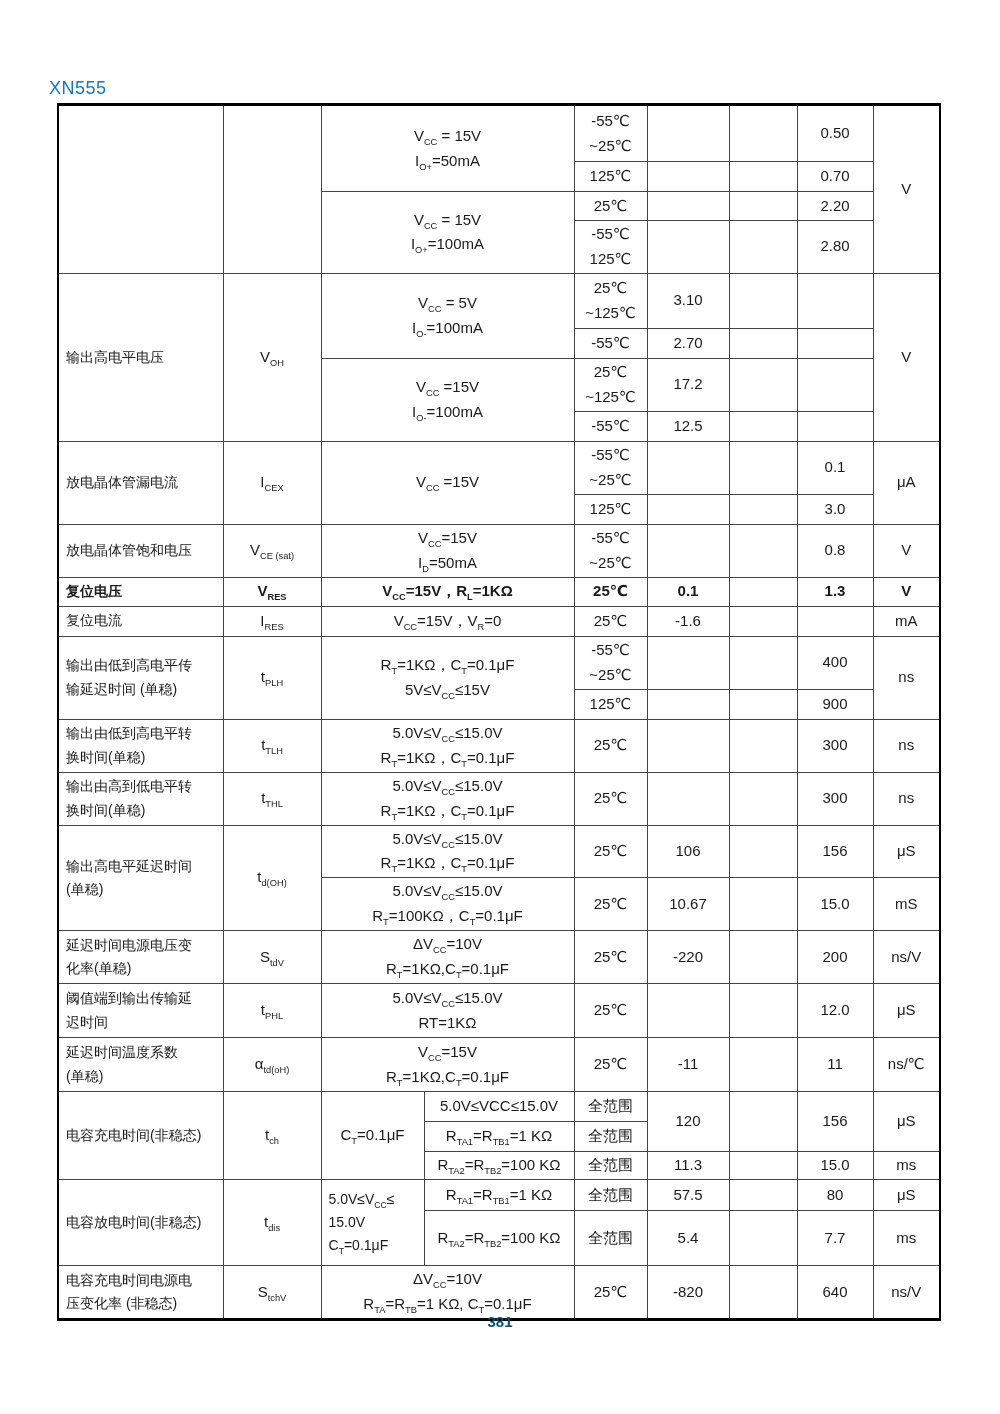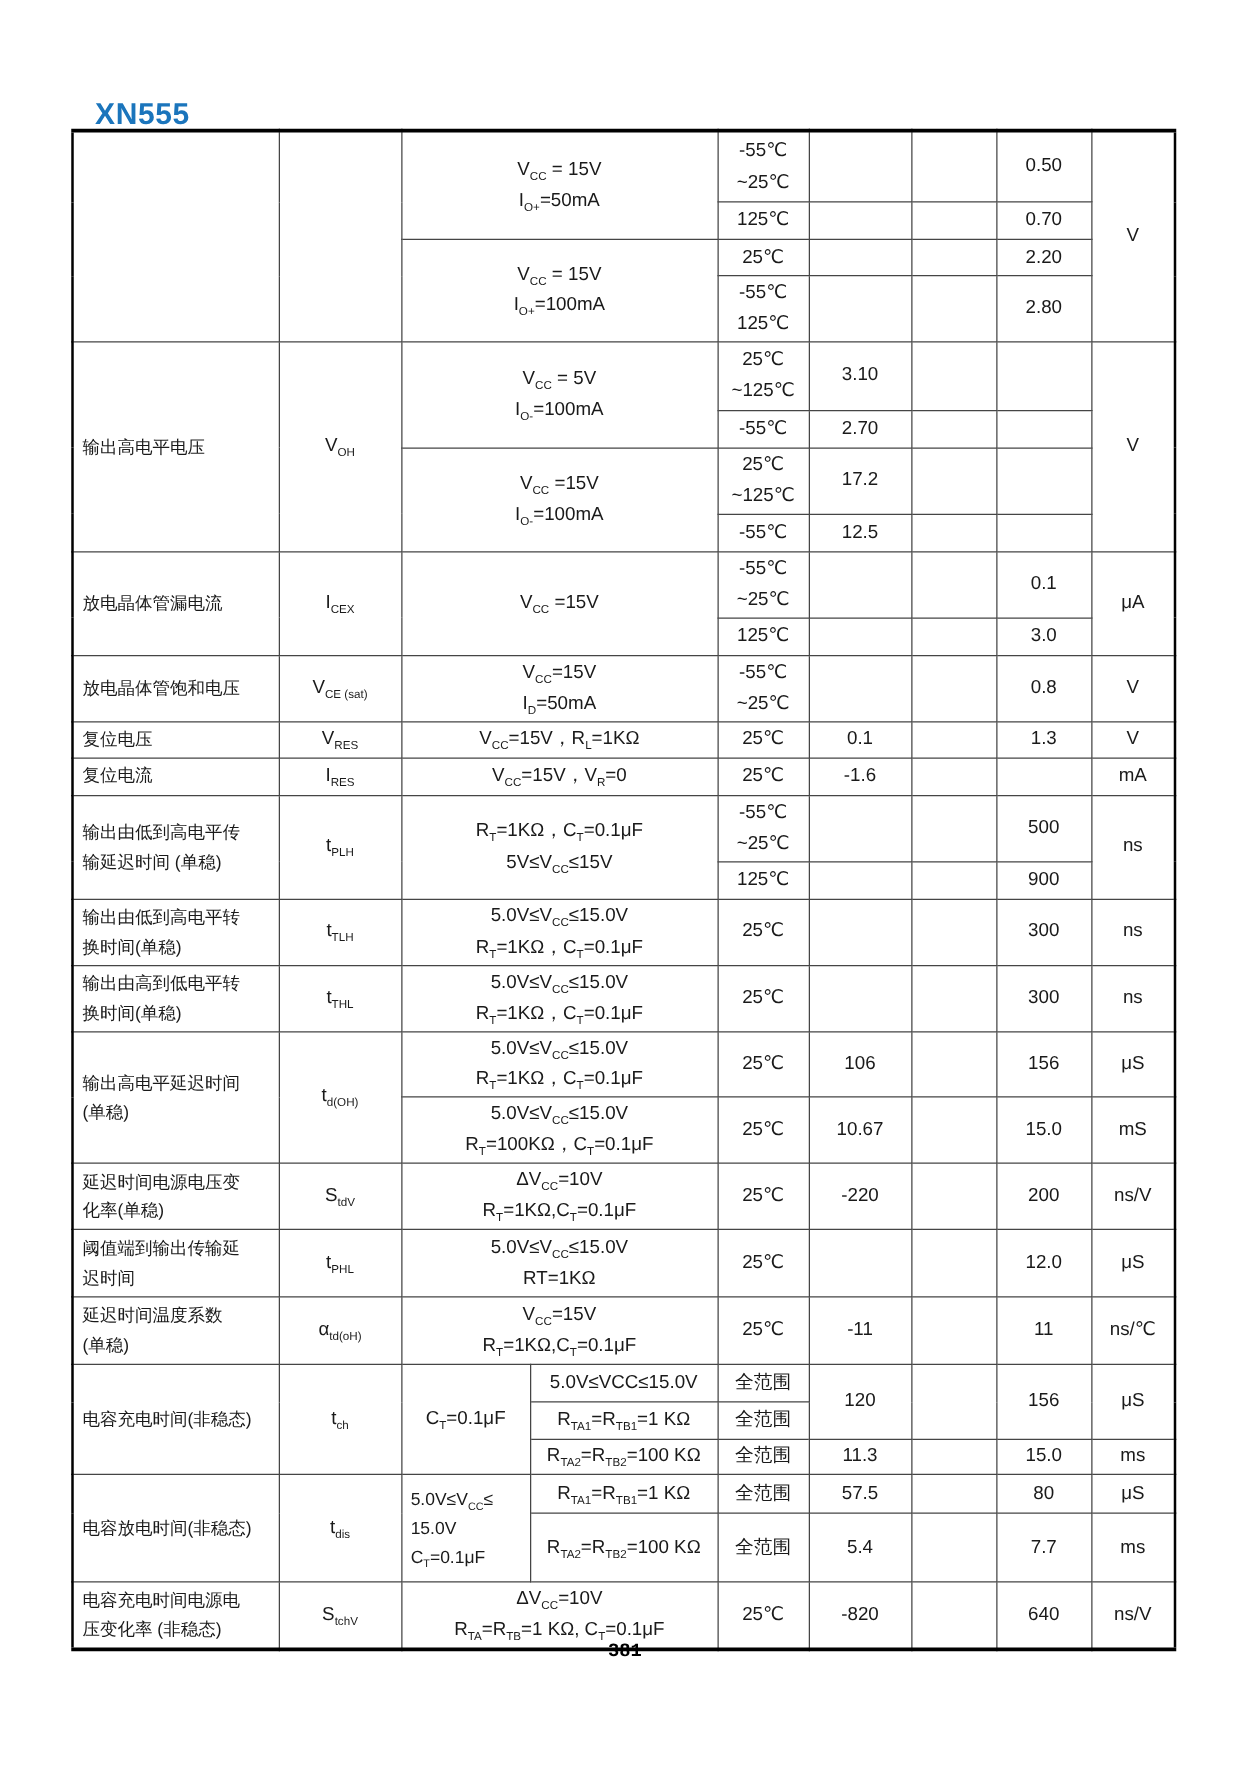--- a/index.html
+++ b/index.html
@@ -1,18 +1,18 @@
 <!DOCTYPE html>
 <html><head>
 <meta charset="utf-8">
 <style>
   html,body{margin:0;padding:0;background:#fff;}
   .page{position:relative;width:1000px;height:1414px;background:#ffffff;overflow:hidden;
         font-family:"Liberation Sans","DejaVu Sans",sans-serif;color:#1a1a1a;}
-  .header{position:absolute;left:76px;top:78px;font-size:24px;font-weight:bold;letter-spacing:0.5px;}
+  .header{position:absolute;left:49px;top:78px;font-size:18px;font-weight:normal;letter-spacing:0.5px;}
   .footer{position:absolute;left:0;top:1313px;width:1000px;text-align:center;font-size:15px;font-weight:bold;}
   table.spec{position:absolute;left:57px;top:103px;width:882px;border-collapse:collapse;table-layout:fixed;
              border:2px solid #000;border-top-width:3px;border-bottom-width:3px;}
   table.spec td{border:1px solid #454545;text-align:center;vertical-align:middle;
                 font-size:15px;line-height:1.66;padding:1px 3px;overflow:hidden;}
   table.spec td.al{text-align:left;padding-left:7px;padding-right:2px;font-size:14px;}
   table.spec sub{font-size:0.62em;line-height:0;}
   col.c1{width:165px;} col.c2{width:98px;} col.c3{width:103px;} col.c4{width:150px;}
   col.c5{width:73px;}  col.c6{width:82px;} col.c7{width:68px;}  col.c8{width:76px;} col.c9{width:67px;}
 </style>
@@ -112,21 +112,21 @@
         <tr style="height: 53px;">
           <td class="al">放电晶体管饱和电压</td>
           <td>V<sub>CE (sat)</sub></td>
           <td colspan="2">V<sub>CC</sub>=15V<br>I<sub>D</sub>=50mA</td>
           <td>-55℃<br>~25℃</td>
           <td></td>
           <td></td>
           <td>0.8</td>
           <td>V</td>
         </tr>
-        <tr style="height: 29px;">
+        <tr style="height: 29px; font-weight: bold;">
           <td class="al">复位电压</td>
           <td>V<sub>RES</sub></td>
           <td colspan="2">V<sub>CC</sub>=15V，R<sub>L</sub>=1KΩ</td>
           <td>25℃</td>
           <td>0.1</td>
           <td></td>
           <td>1.3</td>
           <td>V</td>
         </tr>
         <tr style="height: 30px;">
@@ -139,21 +139,21 @@
           <td></td>
           <td>mA</td>
         </tr>
         <tr style="height: 53px;">
           <td rowspan="2" class="al">输出由低到高电平传<br>输延迟时间 (单稳)</td>
           <td rowspan="2">t<sub>PLH</sub></td>
           <td rowspan="2" colspan="2">R<sub>T</sub>=1KΩ，C<sub>T</sub>=0.1μF<br>5V≤V<sub>CC</sub>≤15V</td>
           <td>-55℃<br>~25℃</td>
           <td></td>
           <td></td>
-          <td>500</td>
+          <td>400</td>
           <td rowspan="2">ns</td>
         </tr>
         <tr style="height: 30px;">
           <td>125℃</td>
           <td></td>
           <td></td>
           <td>900</td>
         </tr>
         <tr style="height: 53px;">
           <td class="al">输出由低到高电平转<br>换时间(单稳)</td>
@@ -271,14 +271,14 @@
           <td colspan="2">ΔV<sub>CC</sub>=10V<br>R<sub>TA</sub>=R<sub>TB</sub>=1 KΩ, C<sub>T</sub>=0.1μF</td>
           <td>25℃</td>
           <td>-820</td>
           <td></td>
           <td>640</td>
           <td>ns/V</td>
         </tr>
       </tbody>
   </table>
 
-  <div class="footer" style="color: #000000; font-family: Liberation Mono, monospace;">381</div>
+  <div class="footer" style="color: #0c4a6e;">381</div>
 </div>
 
 </body></html>

